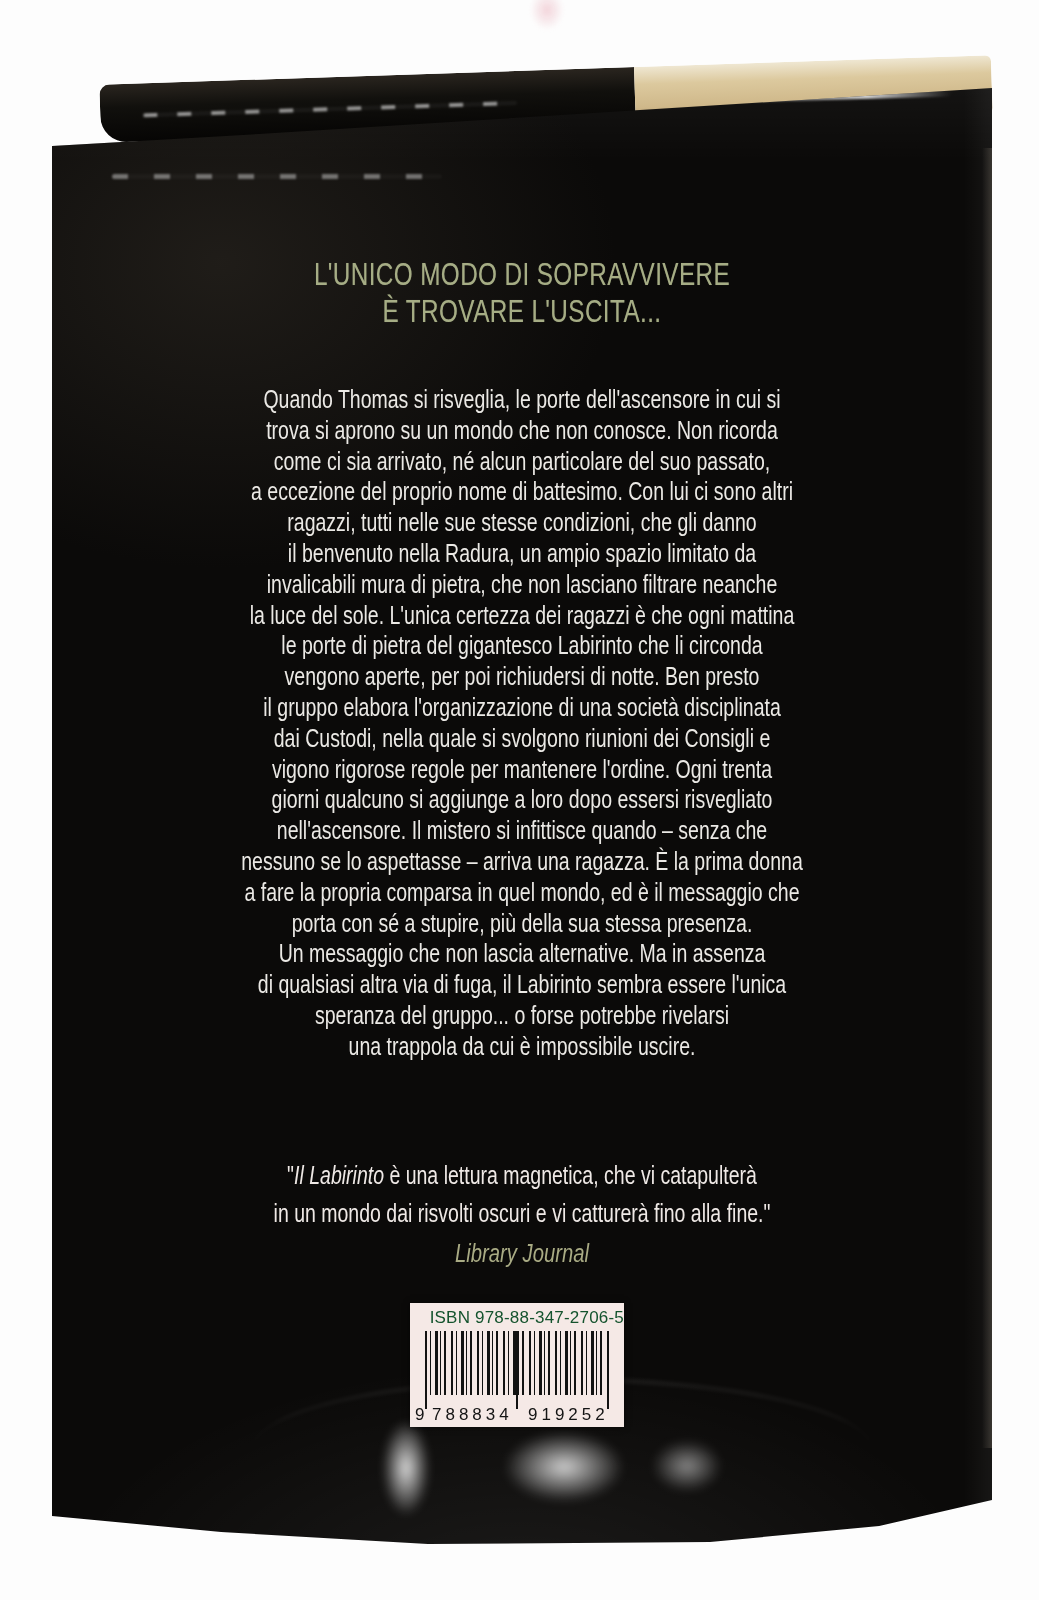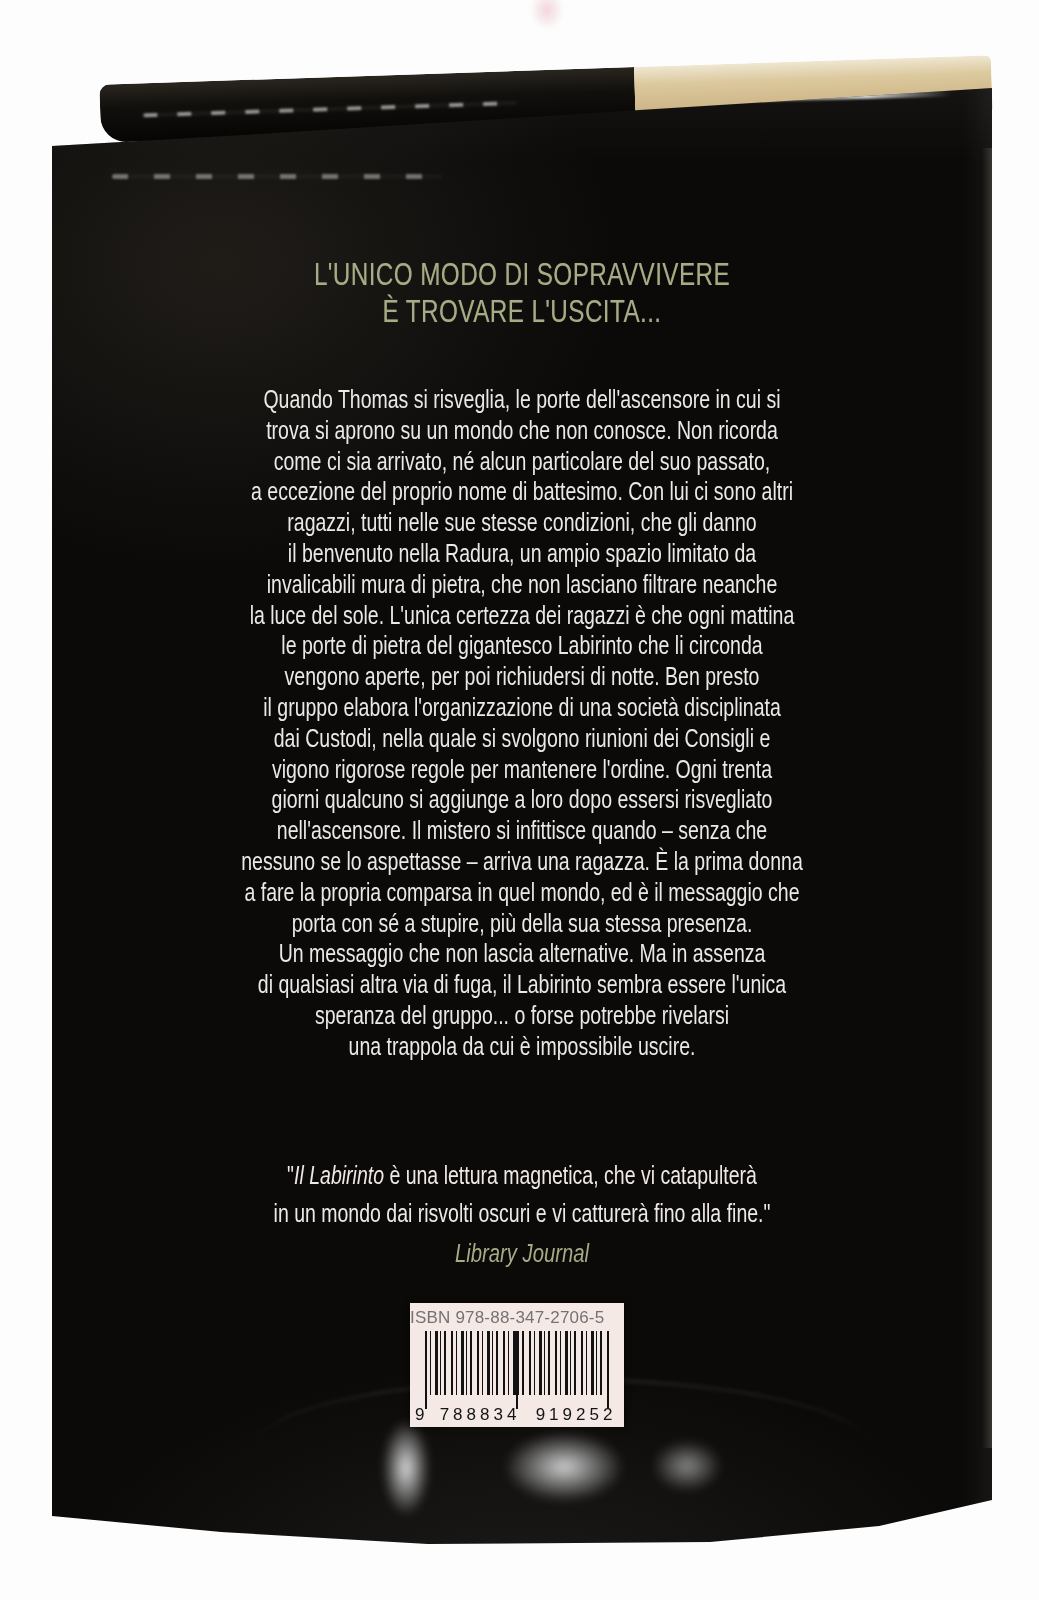--- a/index.html
+++ b/index.html
@@ -118,22 +118,22 @@
   }
 
   
   .barcode-label {
     position: absolute; left: 358px; top: 1215px; width: 214px; height: 124px;
     background: var(--c-label, #f5e9e6);
     box-shadow: 0 0 6px rgba(0,0,0,.6);
   }
   .isbn-text {
     position: absolute; top: 5px; left: 0; width: 100%;
-    text-align: left;
-    font-size: 17px; letter-spacing: .2px; color: #737373;
+    text-align: right;
+    font-size: 17px; letter-spacing: .2px; color: #14532d;
     white-space: nowrap;
   }
   .bars {
     position: absolute; left: 15px; right: 15px; top: 28px; height: 64px;
     background:
       repeating-linear-gradient(90deg,
         #121212 0 2px,  transparent 2px 5px,
         #121212 5px 6px, transparent 6px 10px,
         #121212 10px 13px, transparent 13px 15px,
         #121212 15px 16px, transparent 16px 19px,
@@ -141,21 +141,21 @@
   }
   .guard { position: absolute; top: 28px; width: 2px; height: 78px; background: #121212; }
   .guard.g-left   { left: 15px; }
   .guard.g-center { left: calc(50% - 1px); }
   .guard.g-right  { right: 15px; }
   .digits {
     position: absolute; bottom: 2px; left: 0; width: 100%;
     display: grid; grid-template-columns: 22px 1fr 1fr;
     font-size: 17px; color: #141414;
   }
-  .digits span { text-align: center; letter-spacing: 4px; }
+  .digits span { letter-spacing: 4px; }
   .digits .first { text-align: left; padding-left: 5px; letter-spacing: 0; }
 </style>
 </head>
 <body style="background: rgb(253, 253, 253);">
 
 <div class="photo">
 
   <div class="smudge"></div>
 
   <div class="top-board">

